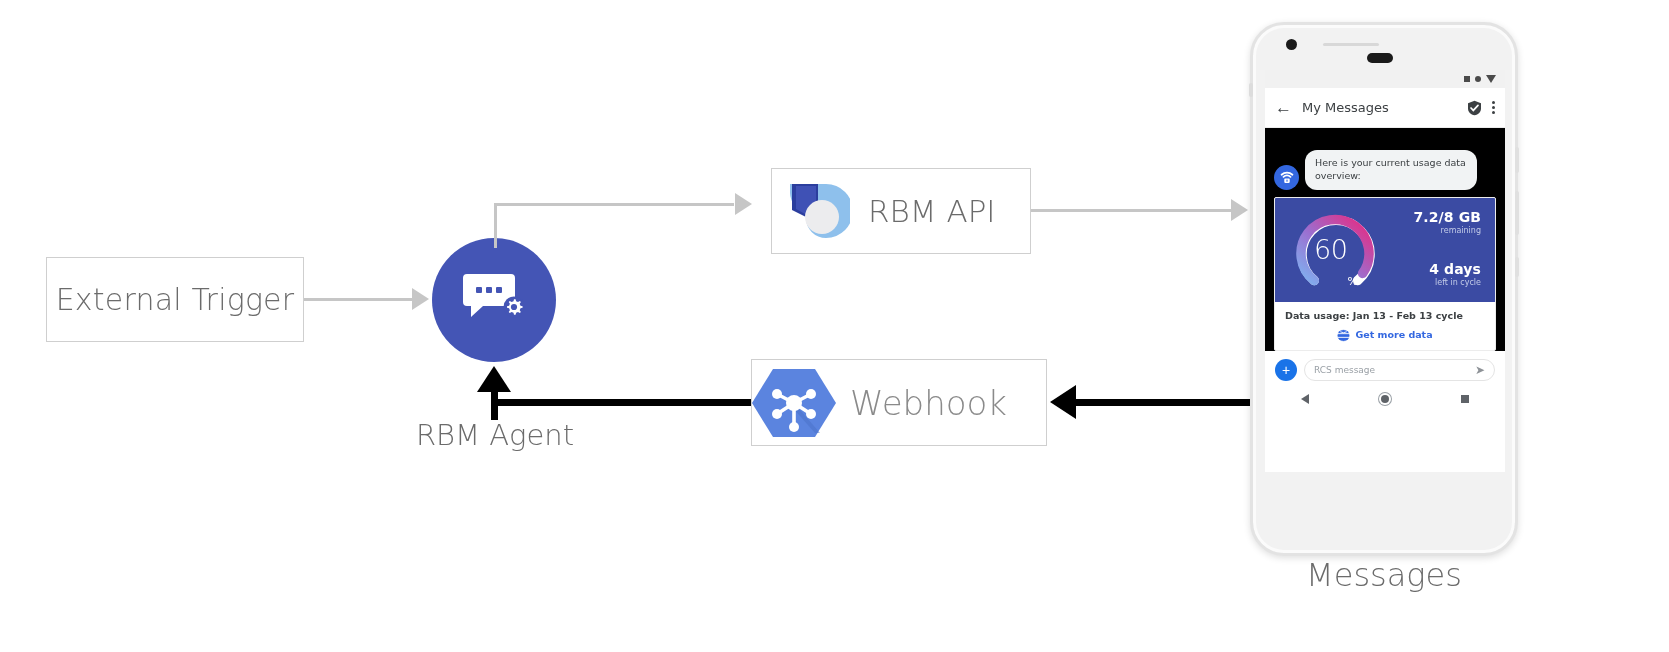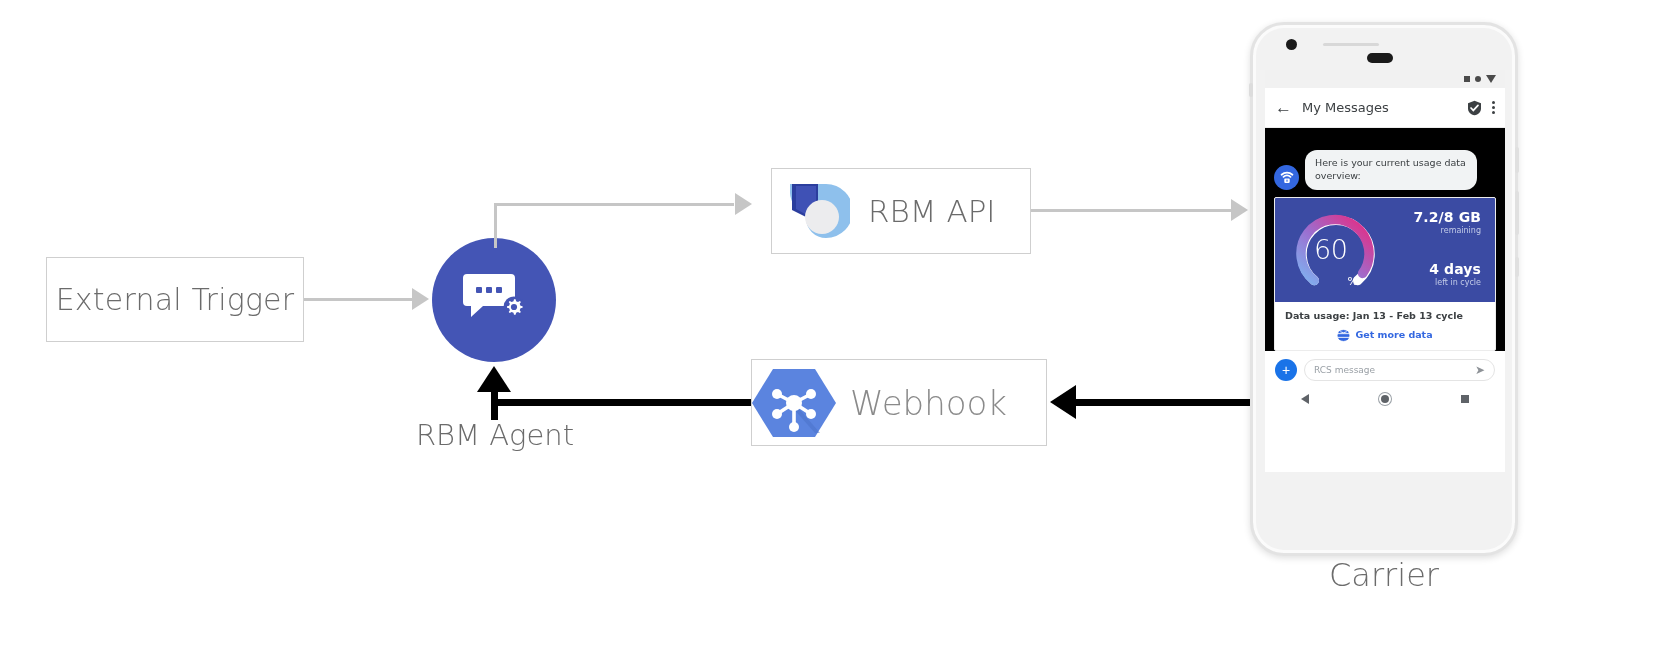--- a/index.html
+++ b/index.html
@@ -447,15 +447,15 @@
 
       <div id="nav-bar">
         <span class="nav-back"></span>
         <span class="nav-home"></span>
         <span class="nav-recent"></span>
       </div>
 
     </div>
   </div>
 
-  <div id="messages-label">Carrier</div>
+  <div id="messages-label">Messages</div>
 
 </div>
 
 </body></html>

